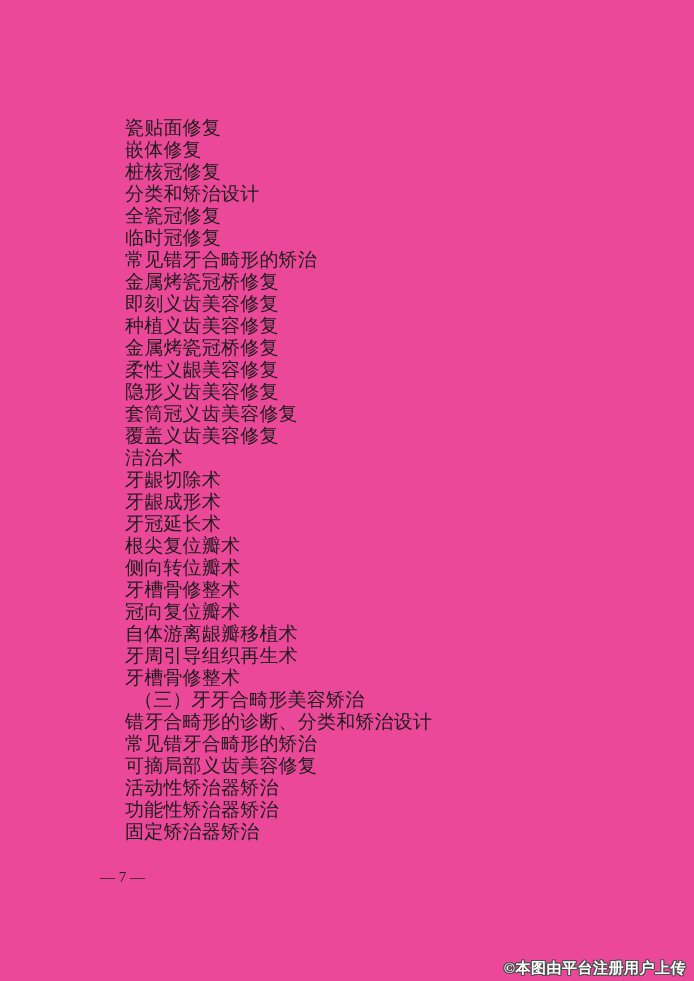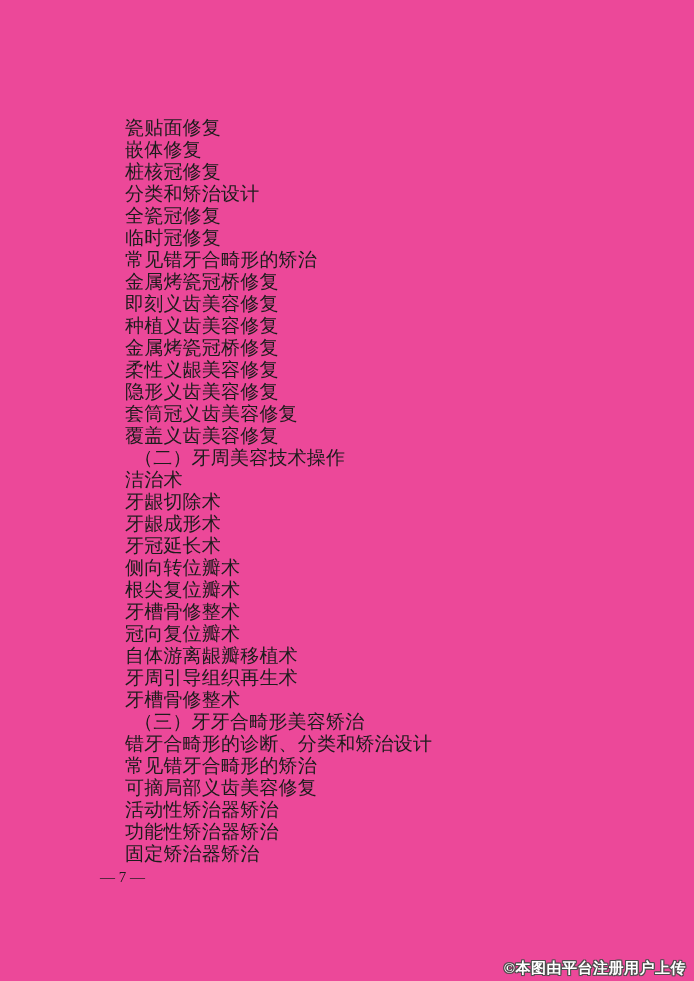--- a/index.html
+++ b/index.html
@@ -73,27 +73,26 @@
       <div class="content-line">临时冠修复</div>
       <div class="content-line">常见错牙合畸形的矫治</div>
       <div class="content-line">金属烤瓷冠桥修复</div>
       <div class="content-line">即刻义齿美容修复</div>
       <div class="content-line">种植义齿美容修复</div>
       <div class="content-line">金属烤瓷冠桥修复</div>
       <div class="content-line">柔性义龈美容修复</div>
       <div class="content-line">隐形义齿美容修复</div>
       <div class="content-line">套筒冠义齿美容修复</div>
       <div class="content-line">覆盖义齿美容修复</div>
-      <div class="content-line heading">（二）牙周美容技术操作</div>
       <div class="content-line">洁治术</div>
       <div class="content-line">牙龈切除术</div>
       <div class="content-line">牙龈成形术</div>
       <div class="content-line">牙冠延长术</div>
+      <div class="content-line">根尖复位瓣术</div>
       <div class="content-line">侧向转位瓣术</div>
-      <div class="content-line">根尖复位瓣术</div>
       <div class="content-line">牙槽骨修整术</div>
       <div class="content-line">冠向复位瓣术</div>
       <div class="content-line">自体游离龈瓣移植术</div>
       <div class="content-line">牙周引导组织再生术</div>
       <div class="content-line">牙槽骨修整术</div>
       <div class="content-line heading">（三）牙牙合畸形美容矫治</div>
       <div class="content-line">错牙合畸形的诊断、分类和矫治设计</div>
       <div class="content-line">常见错牙合畸形的矫治</div>
       <div class="content-line">可摘局部义齿美容修复</div>
       <div class="content-line">活动性矫治器矫治</div>

